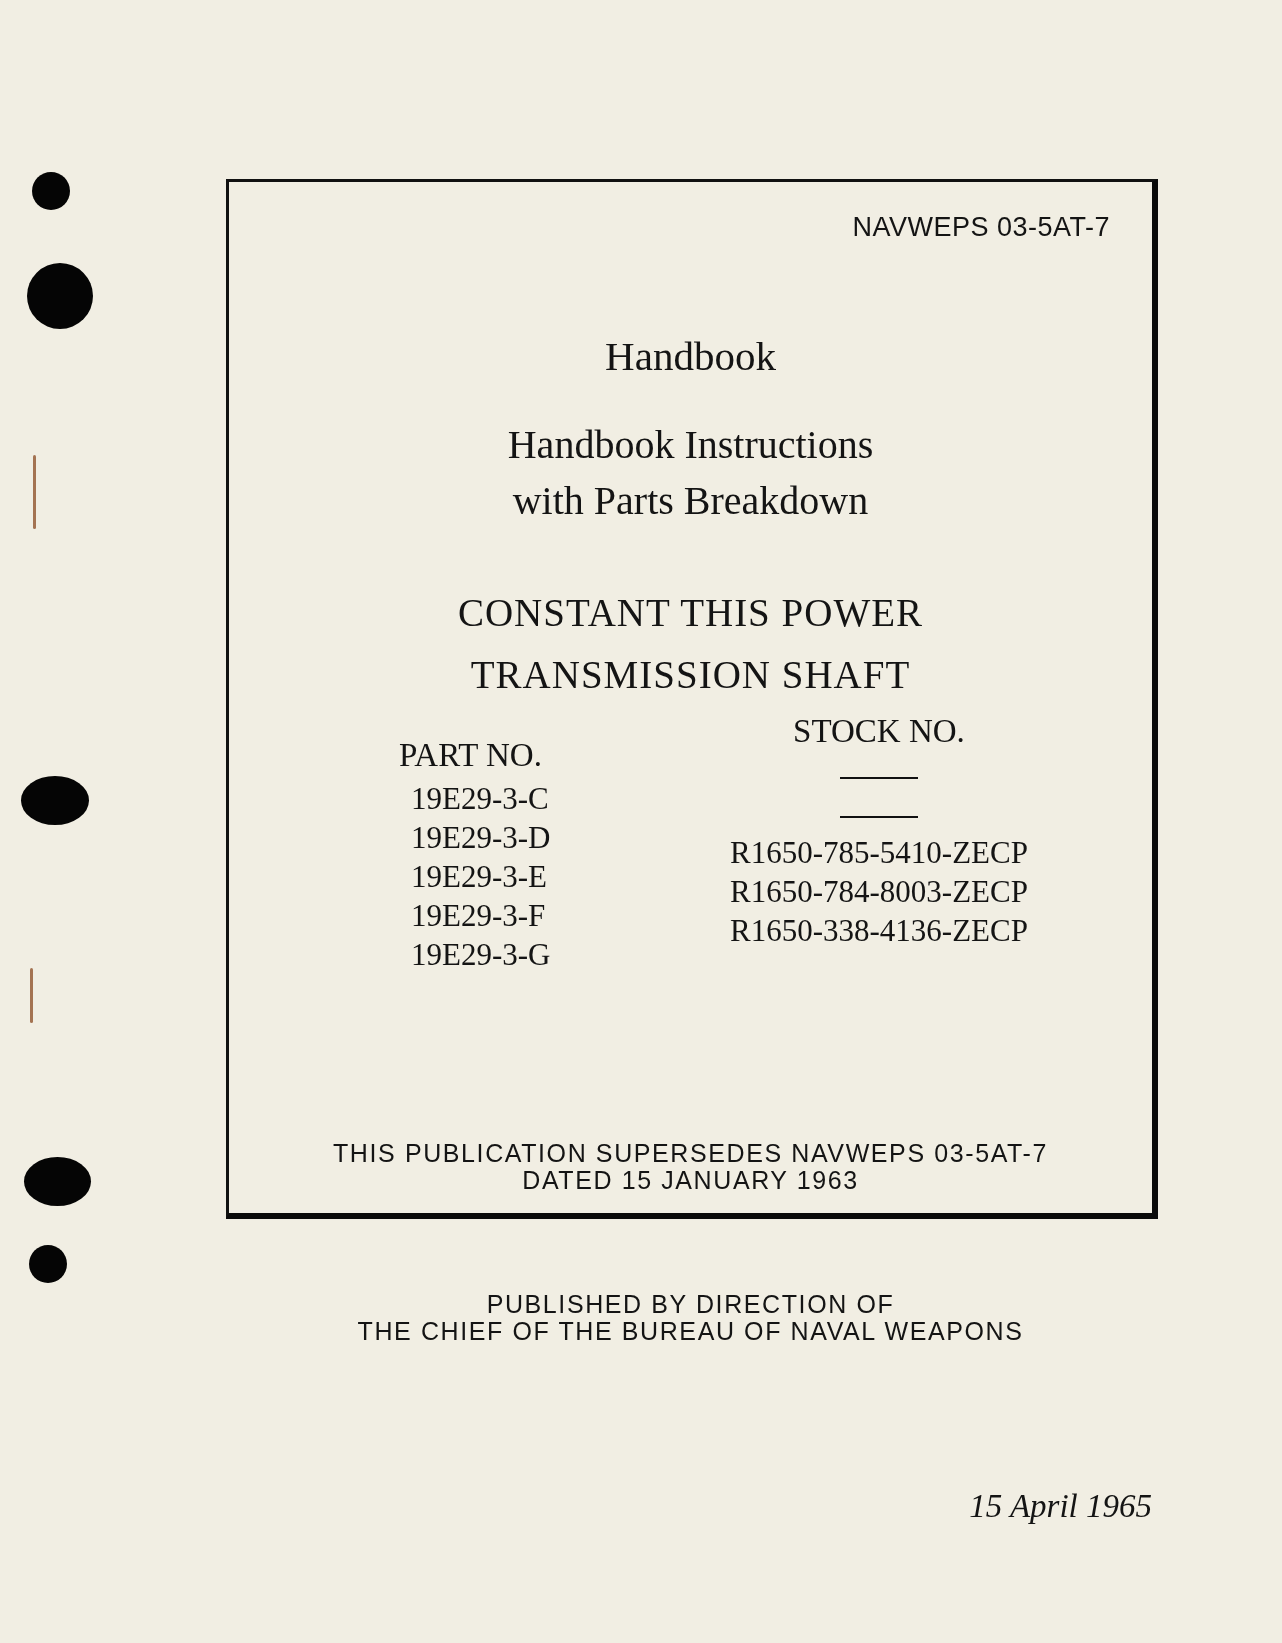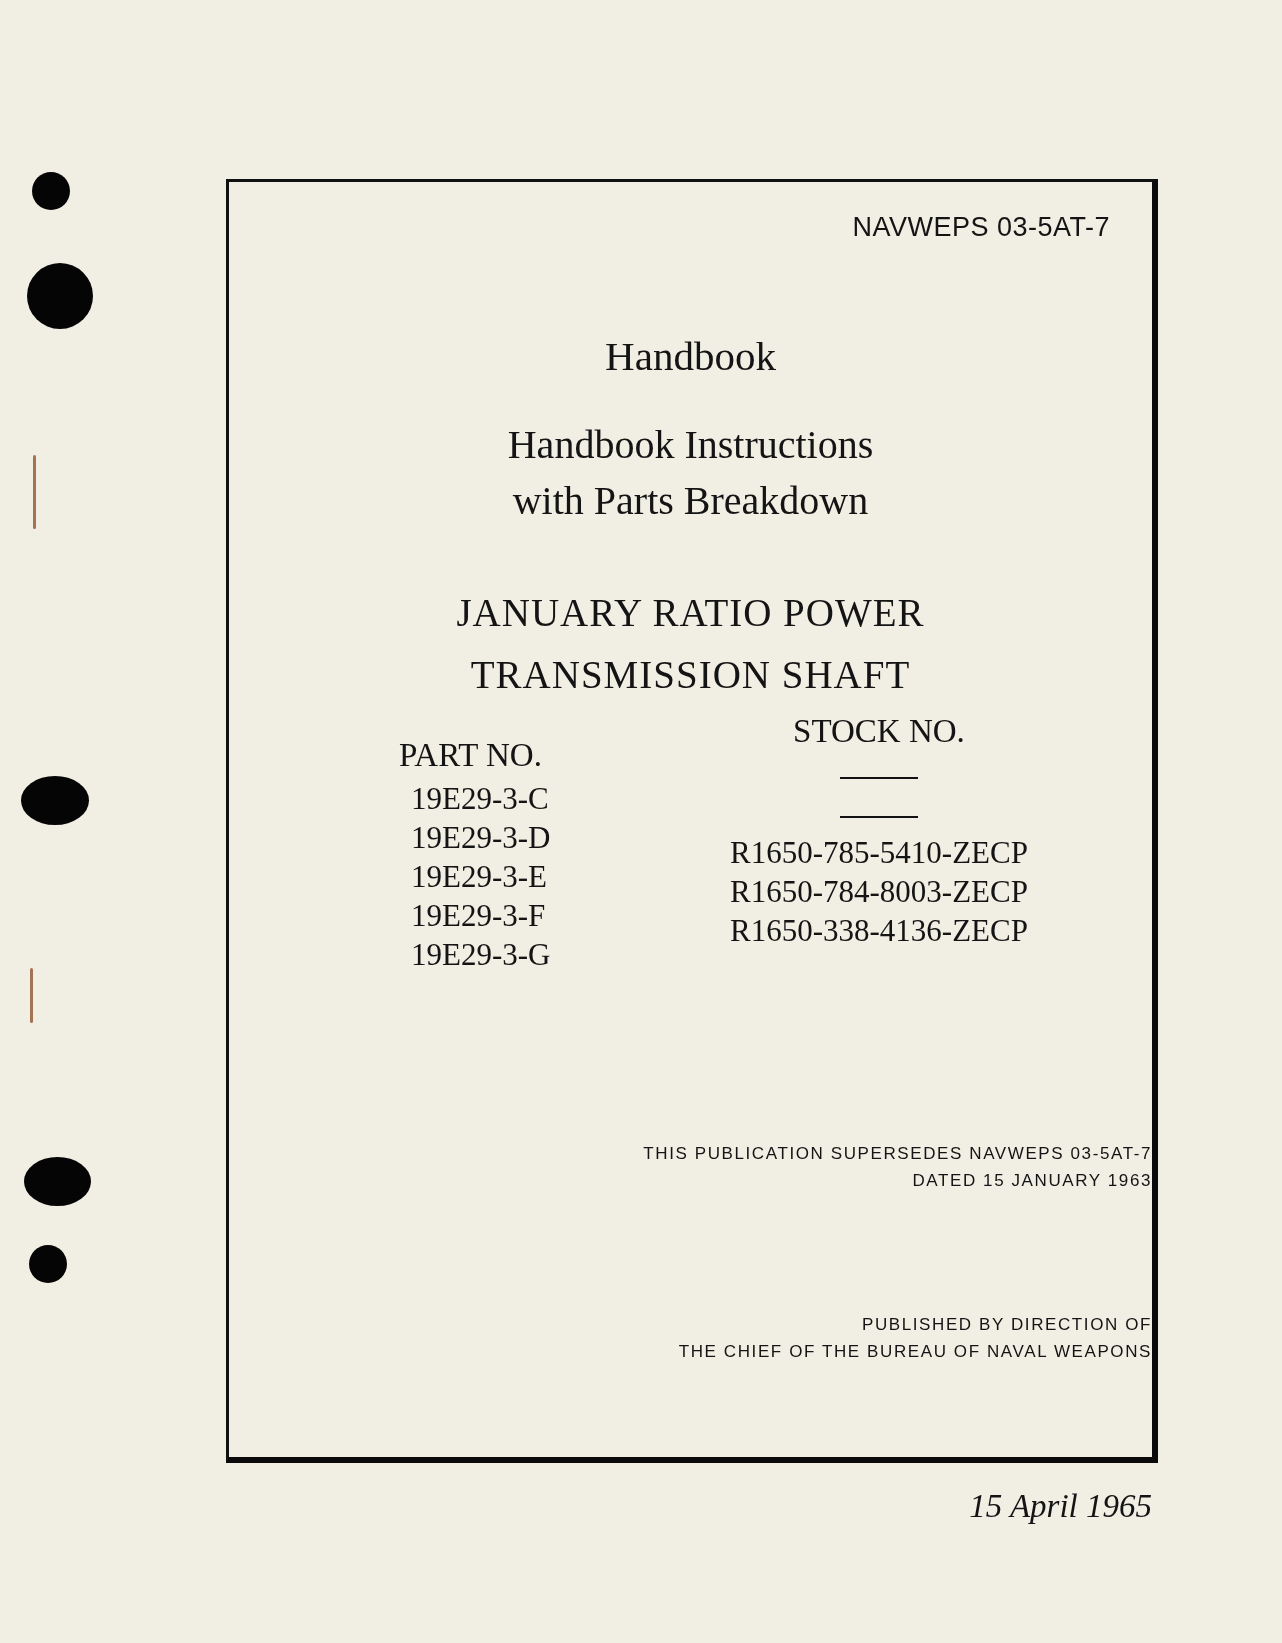--- a/index.html
+++ b/index.html
@@ -5,21 +5,21 @@
   html, body { margin:0; padding:0; }
   body {
     width:1282px; height:1643px; position:relative; overflow:hidden;
     background:#f1eee3;
     font-family:"Liberation Serif", "DejaVu Serif", serif;
     color:#141414;
   }
   .hole { position:absolute; background:#050505; border-radius:50%; }
   .stain { position:absolute; background:#8a4a22; opacity:0.75; border-radius:2px; }
   .frame {
-    position:absolute; left:226px; top:179px; width:932px; height:1284px;
+    position:absolute; left:226px; top:179px; width:932px; height:1040px;
     border-left:3px solid #111; border-top:3px solid #111;
     border-right:6px solid #0a0a0a; border-bottom:6px solid #0a0a0a;
     box-sizing:border-box;
   }
   .docnum {
     position:absolute; right:42px; top:30px;
     font-family:"Liberation Sans", "DejaVu Sans", sans-serif;
     font-size:27px; letter-spacing:0.5px;
   }
   .center { position:absolute; left:0; right:0; text-align:center; }
@@ -29,24 +29,24 @@
   .col { position:absolute; font-size:31px; line-height:39px; }
   .col-part { left:170px; top:554px; width:190px; }
   .col-part .hdr { font-size:33px; margin-bottom:4px; }
   .col-part .row { padding-left:12px; }
   .col-stock { left:480px; top:530px; width:340px; text-align:center; }
   .col-stock .hdr { font-size:33px; margin-bottom:4px; }
   .dash { display:inline-block; width:78px; height:2px; background:#111; vertical-align:middle; }
   .maker { top:787px; font-size:26px; }
   .sans {
     font-family:"Liberation Sans", "DejaVu Sans", sans-serif;
-    font-size:17px; letter-spacing:1.6px; line-height:27px;text-align:right;
+    font-size:25px; letter-spacing:1.6px; line-height:27px;
   }
   .supersedes { top:958px; }
-  .published { top:1109px;margin-top:20px; }
+  .published { top:1109px; }
   .date {
     position:absolute; right:130px; top:1488px;
     font-style:italic; font-size:33px;
   }
 </style>
 </head>
 <body>
 
 <div class="hole" style="left:32px;top:172px;width:38px;height:38px;"></div>
 <div class="hole" style="left:27px;top:263px;width:66px;height:66px;"></div>
@@ -61,21 +61,21 @@
   <div class="docnum">NAVWEPS 03-5AT-7</div>
 
   <div class="center handbook">Handbook</div>
 
   <div class="center overhaul">
     <div>Handbook Instructions</div>
     <div>with Parts Breakdown</div>
   </div>
 
   <div class="center title">
-    <div>JANUARY RATIO POWER</div>
+    <div>CONSTANT THIS POWER</div>
     <div>TRANSMISSION SHAFT</div>
   </div>
 
   <div class="col col-part">
     <div class="hdr">PART NO.</div>
     <div class="row">19E29-3-C</div>
     <div class="row">19E29-3-D</div>
     <div class="row">19E29-3-E</div>
     <div class="row">19E29-3-F</div>
     <div class="row">19E29-3-G</div>

